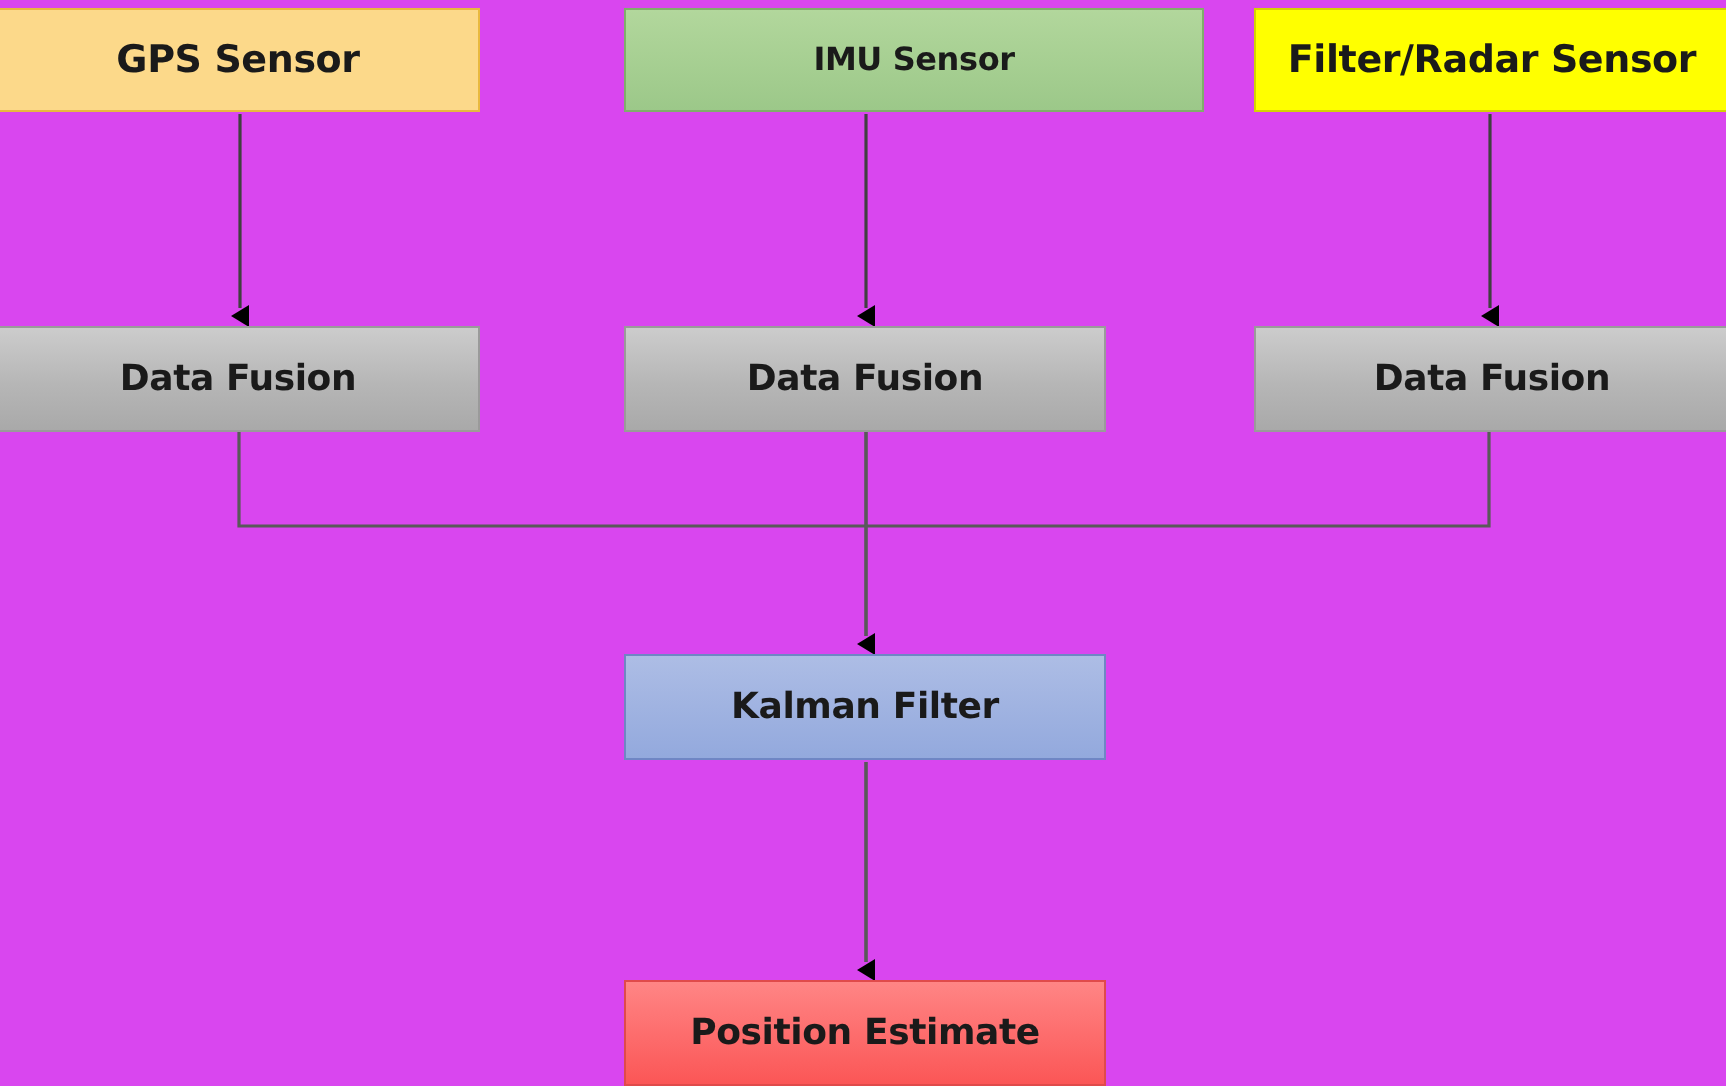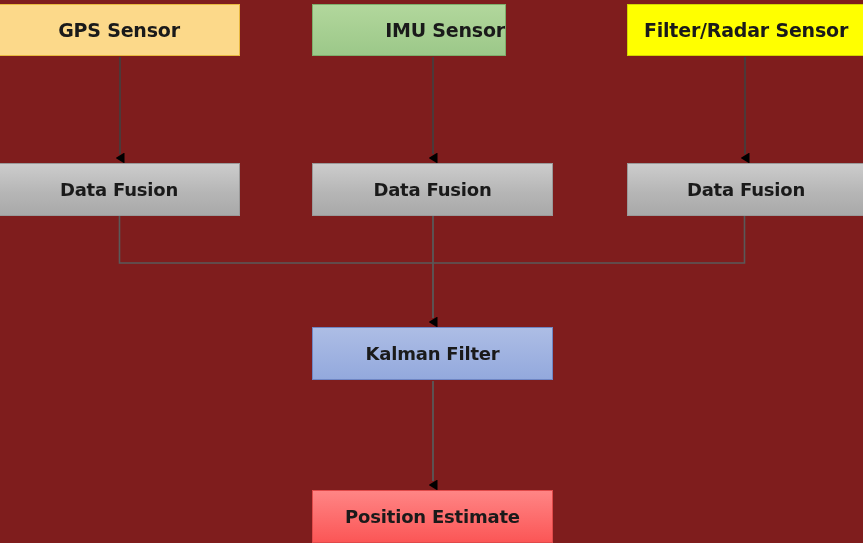--- a/index.html
+++ b/index.html
@@ -7,21 +7,21 @@
     padding: 0;
     background: #ffffff;
   }
   body {
     font-family: "DejaVu Sans", "Liberation Sans", sans-serif;
   }
   #canvas {
     position: relative;
     width: 863px;
     height: 543px;
-    background: #7f1d1d;
+    background: #d946ef;
     overflow: hidden;
   }
   .node {
     position: absolute;
     box-sizing: border-box;
     display: flex;
     align-items: center;
     justify-content: center;
     color: #1a1a1a;
     font-weight: bold;
@@ -34,25 +34,24 @@
   
   .node-gps {
     left: -2px;  top: 4px;
     width: 242px; height: 52px;
     background: #fcd98a;
     border: 1px solid #e8b93f;
     font-size: 19px;
   }
   .node-imu {
     left: 312px; top: 4px;
-    width: 194px; height: 52px;
+    width: 290px; height: 52px;
     background: linear-gradient(to bottom, #b2d79c 0%, #9cc889 100%);
     border: 1px solid #7fae6b;
-    font-size: 19px;
-    justify-content: flex-end;
+    font-size: 16px;
   }
   .node-lidar {
     left: 627px; top: 4px;
     width: 238px; height: 52px;
     background: #ffff00;
     border: 1px solid #d4d400;
     font-size: 19px;
   }
 
   

